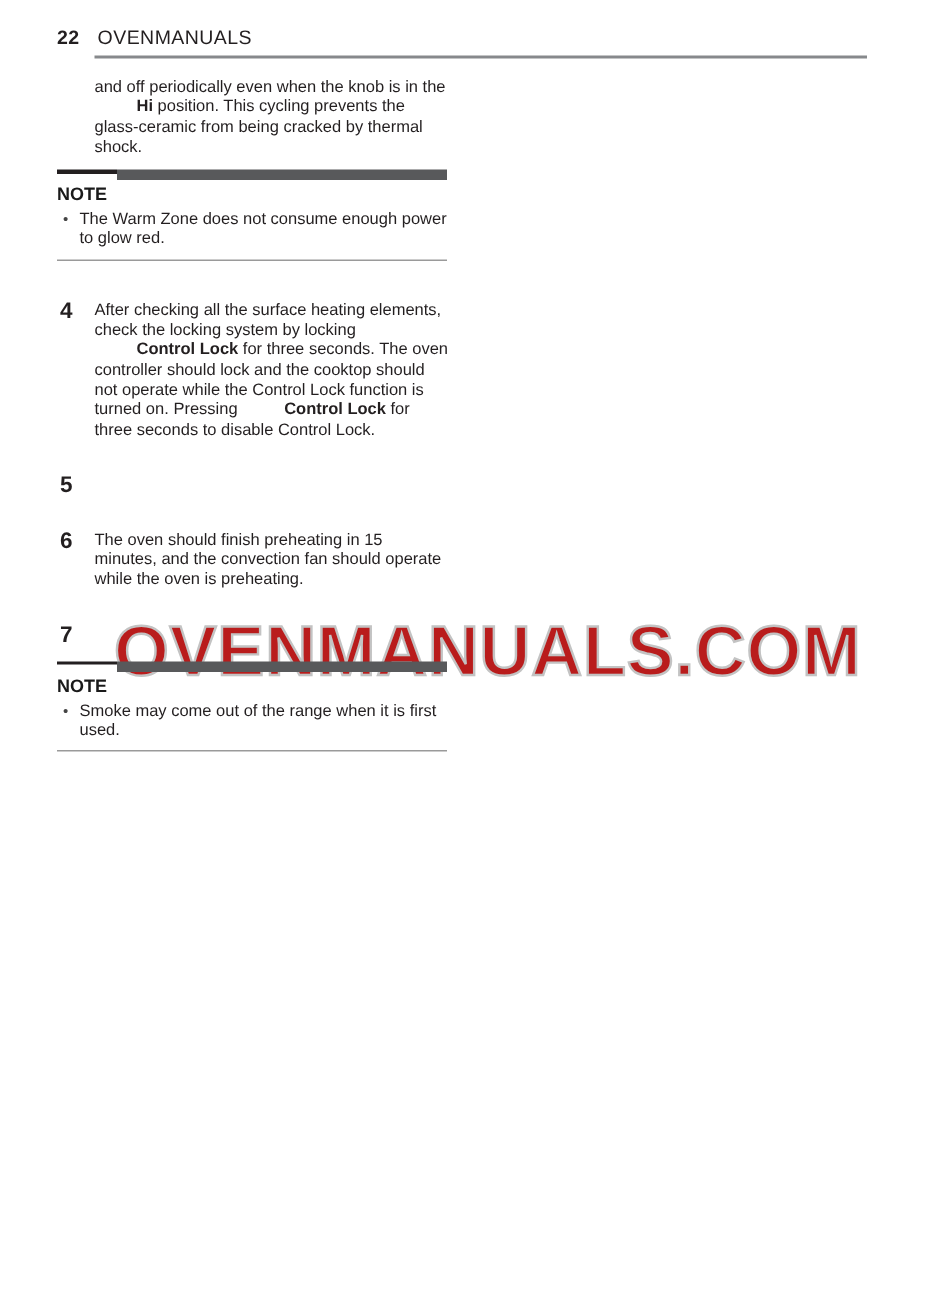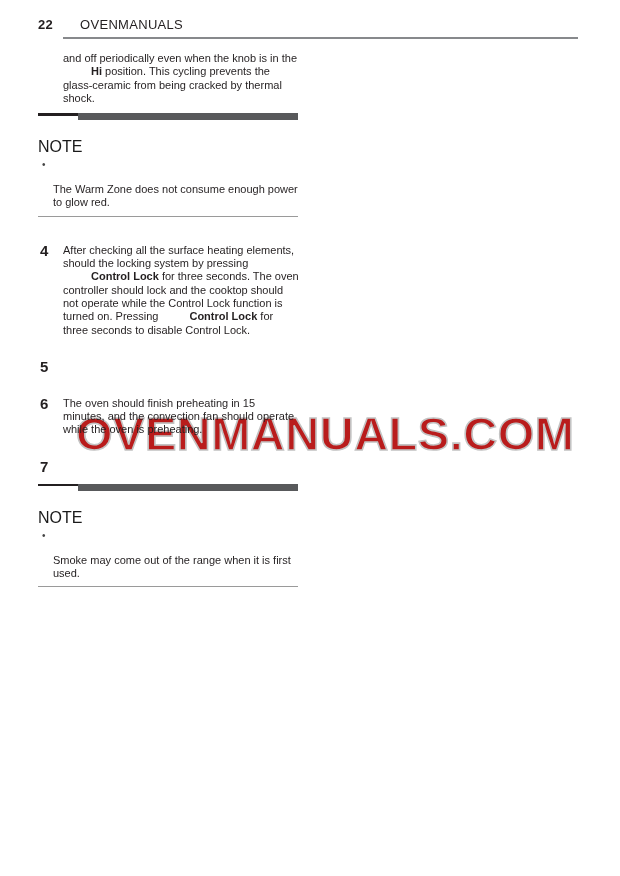--- a/index.html
+++ b/index.html
@@ -14,21 +14,21 @@
     overflow: hidden;
   }
   
   .header {
     padding: 17px 0 0 38px;
     font-size: 13px;
     line-height: 15px;
     letter-spacing: 0.3px;
     color: #231f20;
   }
-  .page-number { font-weight: bold; margin-right: 27px; }
+  .page-number { font-weight: bold; margin-right: 12px; }
   .header-rule {
     margin: 5px 42px 0 63px;
     height: 2px;
     background: #87898c;
   }
   
   .content { position: relative; z-index: 1; }
   .body-text {
     font-size: 11px;
     line-height: 13.3px;
@@ -55,41 +55,40 @@
     width: 40px;
     height: 2.5px;
     background: #231f20;
   }
   .note-bar .bar-thick {
     flex: 1;
     height: 7px;
     background: #58595b;
   }
   .note-label {
-    margin-top: 20px;
-    font-size: 16px;
-    font-weight: normal;
+    margin-top: 2px;
+    font-size: 12px;
+    font-weight: bold;
     line-height: 14px;
     color: #1a1a1a;
   }
   .note-item {
     display: flex;
     margin-top: 4px;
     padding-left: 4px;
   }
   .note-item .bullet {
     width: 11px;
     flex: 0 0 11px;
     font-size: 10px;
     line-height: 13.3px;
     color: #444;
   }
   .note-item .note-item-text {
     flex: 1;
-    margin-top: 25px;
   }
   .note-underline {
     margin-top: 6px;
     height: 1px;
     background: #9a9a9a;
   }
   
   .steps { list-style: none; }
   .step {
     display: flex;
@@ -148,21 +147,21 @@
         <span class="bullet">•</span>
         <span class="note-item-text">The Warm Zone does not consume enough power to glow red.</span>
       </div>
       <div class="note-underline"></div>
     </section>
 
     <ol class="steps">
 
       <li class="step step-4">
         <span class="step-num">4</span>
-        <div class="step-text body-text"><span>After checking all the surface heating elements, should the locking system by pressing </span><b>Control Lock</b><span> for three seconds. The oven controller should lock and the cooktop should not operate while the Control Lock function is turned on. Pressing </span><b>Control Lock</b><span> for three seconds to disable Control Lock.</span></div>
+        <div class="step-text body-text"><span>After checking all the surface heating elements, check the locking system by locking </span><b>Control Lock</b><span> for three seconds. The oven controller should lock and the cooktop should not operate while the Control Lock function is turned on. Pressing </span><b>Control Lock</b><span> for three seconds to disable Control Lock.</span></div>
       </li>
 
       <li class="step step-5">
         <span class="step-num">5</span>
       </li>
 
       <li class="step step-6">
         <span class="step-num">6</span>
         <div class="step-text body-text"><span>The oven should finish preheating in 15 minutes, and the convection fan should operate while the oven is preheating.</span></div>
       </li>

